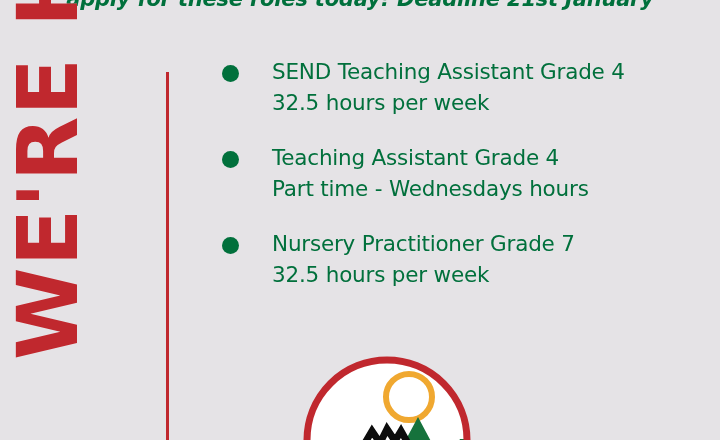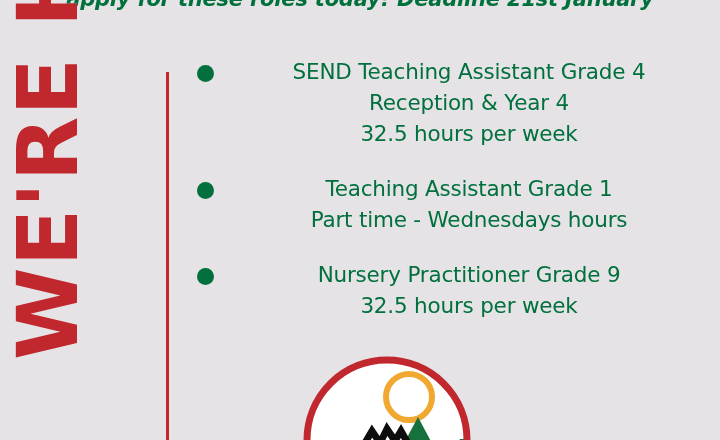--- a/index.html
+++ b/index.html
@@ -73,24 +73,23 @@
     left: 166px;
     top: 72px;
     width: 3px;
     height: 368px;
     background: #c0282e;
   }
 
   
   #roles {
     position: absolute;
-    left: 191px;
+    left: 216px;
     top: 56px;
     width: 500px;
-    text-align: center;
   }
   .role {
     position: relative;
     margin-bottom: 24px;
   }
   .role .bullet {
     position: absolute;
     left: 6px;
     top: 9px;
     width: 17px;
@@ -134,37 +133,36 @@
   </div>
 
   <div id="divider"></div>
 
   <div id="roles">
 
     <div class="role">
       <span class="bullet"></span>
       <div class="lines">
         <div class="line">SEND Teaching Assistant Grade 4</div>
-        <div class="line">Reception &amp; Year 4</div>
         <div class="line">32.5 hours per week</div>
       </div>
     </div>
 
     <div class="role">
       <span class="bullet"></span>
       <div class="lines">
-        <div class="line">Teaching Assistant Grade 1</div>
+        <div class="line">Teaching Assistant Grade 4</div>
         <div class="line">Part time - Wednesdays hours</div>
       </div>
     </div>
 
     <div class="role">
       <span class="bullet"></span>
       <div class="lines">
-        <div class="line">Nursery Practitioner Grade 9</div>
+        <div class="line">Nursery Practitioner Grade 7</div>
         <div class="line">32.5 hours per week</div>
       </div>
     </div>
 
   </div>
 
   <div id="logo">
     <svg width="178" height="178" viewBox="0 0 178 178" xmlns="http://www.w3.org/2000/svg">
       <defs>
         <clipPath id="discClip">

